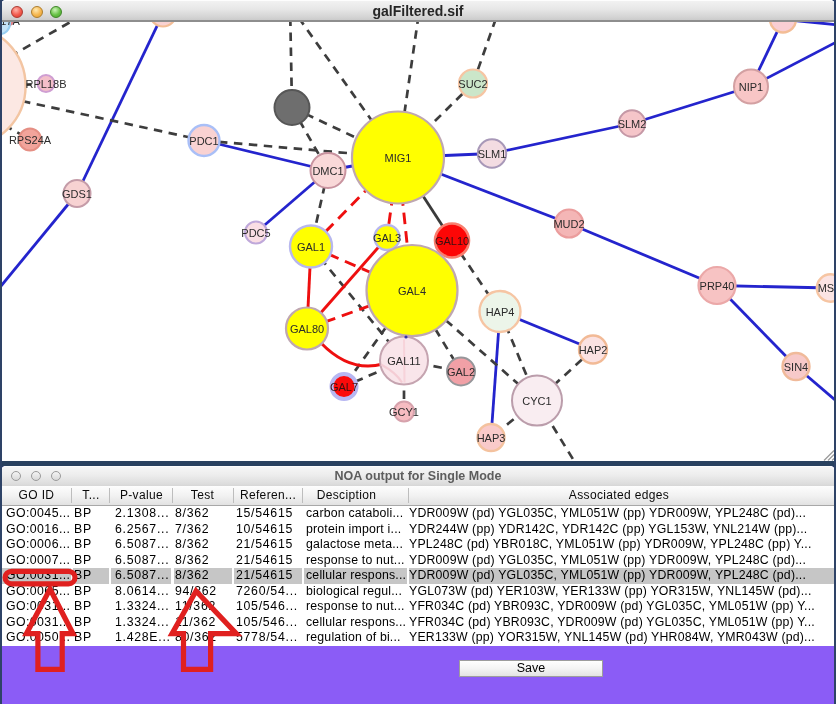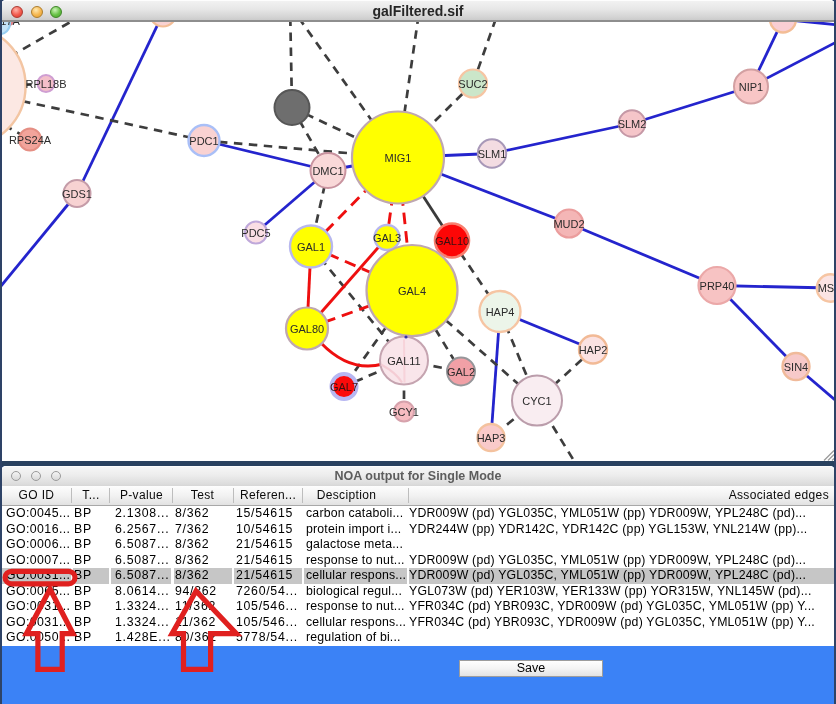--- a/index.html
+++ b/index.html
@@ -11,21 +11,21 @@
     background:linear-gradient(#f3f3f3,#e7e7e7 45%,#d4d4d4 85%,#cbcbcb);
     border-bottom:2px solid #8e8e8e;border-radius:5px 5px 0 0;
     box-shadow:inset 0 1px 0 #fdfdfd;}
   #tbar1 .title{position:absolute;left:0;right:0;top:2.5px;text-align:center;
     font-size:14px;font-weight:700;color:#262626;letter-spacing:0px;}
   .tl{position:absolute;top:5.8px;width:12px;height:12px;border-radius:50%;box-sizing:border-box;}
   #canvas1{position:absolute;left:0;top:21.5px;width:834px;height:440px;background:#fff;overflow:hidden;}
   
   #divider{position:absolute;left:0;top:461px;width:836px;height:5px;background:#29415f;}
   
-  #botwin{position:absolute;left:1px;top:466px;width:834px;height:238px;background:#3b82f6;border-radius:5px 5px 0 0;}
+  #botwin{position:absolute;left:1px;top:466px;width:834px;height:238px;background:#8b5cf6;border-radius:5px 5px 0 0;}
   #tbar2{position:absolute;left:0;top:0;width:834px;height:20px;
     background:linear-gradient(#f7f7f7,#ededed 45%,#dcdcdc 90%,#d6d6d6);
     border-bottom:1px solid #9c9c9c;border-radius:5px 5px 0 0;
     box-shadow:inset 0 1px 0 #fdfdfd;}
   #tbar2 .title{position:absolute;left:0;right:0;top:3px;text-align:center;
     font-size:12.5px;font-weight:700;color:#5d5d5d;}
   .tl2{position:absolute;top:5px;width:10px;height:10px;border-radius:50%;
     background:linear-gradient(#f4f4f4,#d8d8d8);border:1px solid #9a9a9a;box-sizing:border-box;}
   
   #thead{position:absolute;left:0;top:20px;width:834px;height:19px;
@@ -203,21 +203,21 @@
       <div class="tl2" style="left:50px;"></div>
       <div class="title">NOA output for Single Mode</div>
     </div>
     <div id="thead">
       <div class="hc" style="left:0;width:71px;">GO ID</div>
       <div class="hc" style="left:71px;width:38px;">T...</div>
       <div class="hc" style="left:109px;width:63px;">P-value</div>
       <div class="hc" style="left:171px;width:61px;">Test</div>
       <div class="hc" style="left:232px;width:70px;">Referen...</div>
       <div class="hc" style="left:302px;width:87px;">Desciption</div>
-      <div class="hc" style="left:408px;width:420px;text-align:right;">Associated edges</div>
+      <div class="hc" style="left:408px;width:420px;">Associated edges</div>
       <div class="sep" style="left:70px;"></div>
       <div class="sep" style="left:108px;"></div>
       <div class="sep" style="left:171px;"></div>
       <div class="sep" style="left:231.5px;"></div>
       <div class="sep" style="left:301px;"></div>
       <div class="sep" style="left:406.5px;"></div>
     </div>
     <div id="rows">
       <div class="row" style="top:0.0px;">
 <span class="c0">GO:0045...</span>
@@ -237,20 +237,21 @@
 <span class="c5">protein import i...</span>
 <span class="c6">YDR244W (pp) YDR142C, YDR142C (pp) YGL153W, YNL214W (pp)...</span>
 </div>
 <div class="row" style="top:31.0px;">
 <span class="c0">GO:0006...</span>
 <span class="c1">BP</span>
 <span class="c2">6.5087...</span>
 <span class="c3">8/362</span>
 <span class="c4">21/54615</span>
 <span class="c5">galactose meta...</span>
+<span class="c6">YPL248C (pd) YBR018C, YML051W (pp) YDR009W, YPL248C (pp) Y...</span>
 </div>
 <div class="row" style="top:46.5px;">
 <span class="c0">GO:0007...</span>
 <span class="c1">BP</span>
 <span class="c2">6.5087...</span>
 <span class="c3">8/362</span>
 <span class="c4">21/54615</span>
 <span class="c5">response to nut...</span>
 <span class="c6">YDR009W (pd) YGL035C, YML051W (pp) YDR009W, YPL248C (pd)...</span>
 </div>
@@ -296,20 +297,21 @@
 <span class="c5">cellular respons...</span>
 <span class="c6">YFR034C (pd) YBR093C, YDR009W (pd) YGL035C, YML051W (pp) Y...</span>
 </div>
 <div class="row" style="top:124.0px;">
 <span class="c0">GO:0050...</span>
 <span class="c1">BP</span>
 <span class="c2">1.428E...</span>
 <span class="c3">80/362</span>
 <span class="c4">5778/54...</span>
 <span class="c5">regulation of bi...</span>
+<span class="c6">YER133W (pp) YOR315W, YNL145W (pd) YHR084W, YMR043W (pd)...</span>
 </div>
     </div>
     <div class="btn" style="left:458px;">Save</div>
   </div>
   <div class="edgeL"></div>
   <div class="edgeR"></div>
   <svg width="836" height="704" viewBox="0 0 836 704" style="position:absolute;left:0;top:0;z-index:70;pointer-events:none;">
 <g fill="none" stroke="#e0201f" stroke-width="5.2" stroke-linejoin="miter">
 <rect x="5.1" y="571.3" width="69.9" height="12.5" rx="6.5" ry="6.5"></rect>
 <polygon points="50,589 73,633.7 62.2,633.7 62.2,669.3 37.9,669.3 37.9,633.7 26.4,633.7"></polygon>

